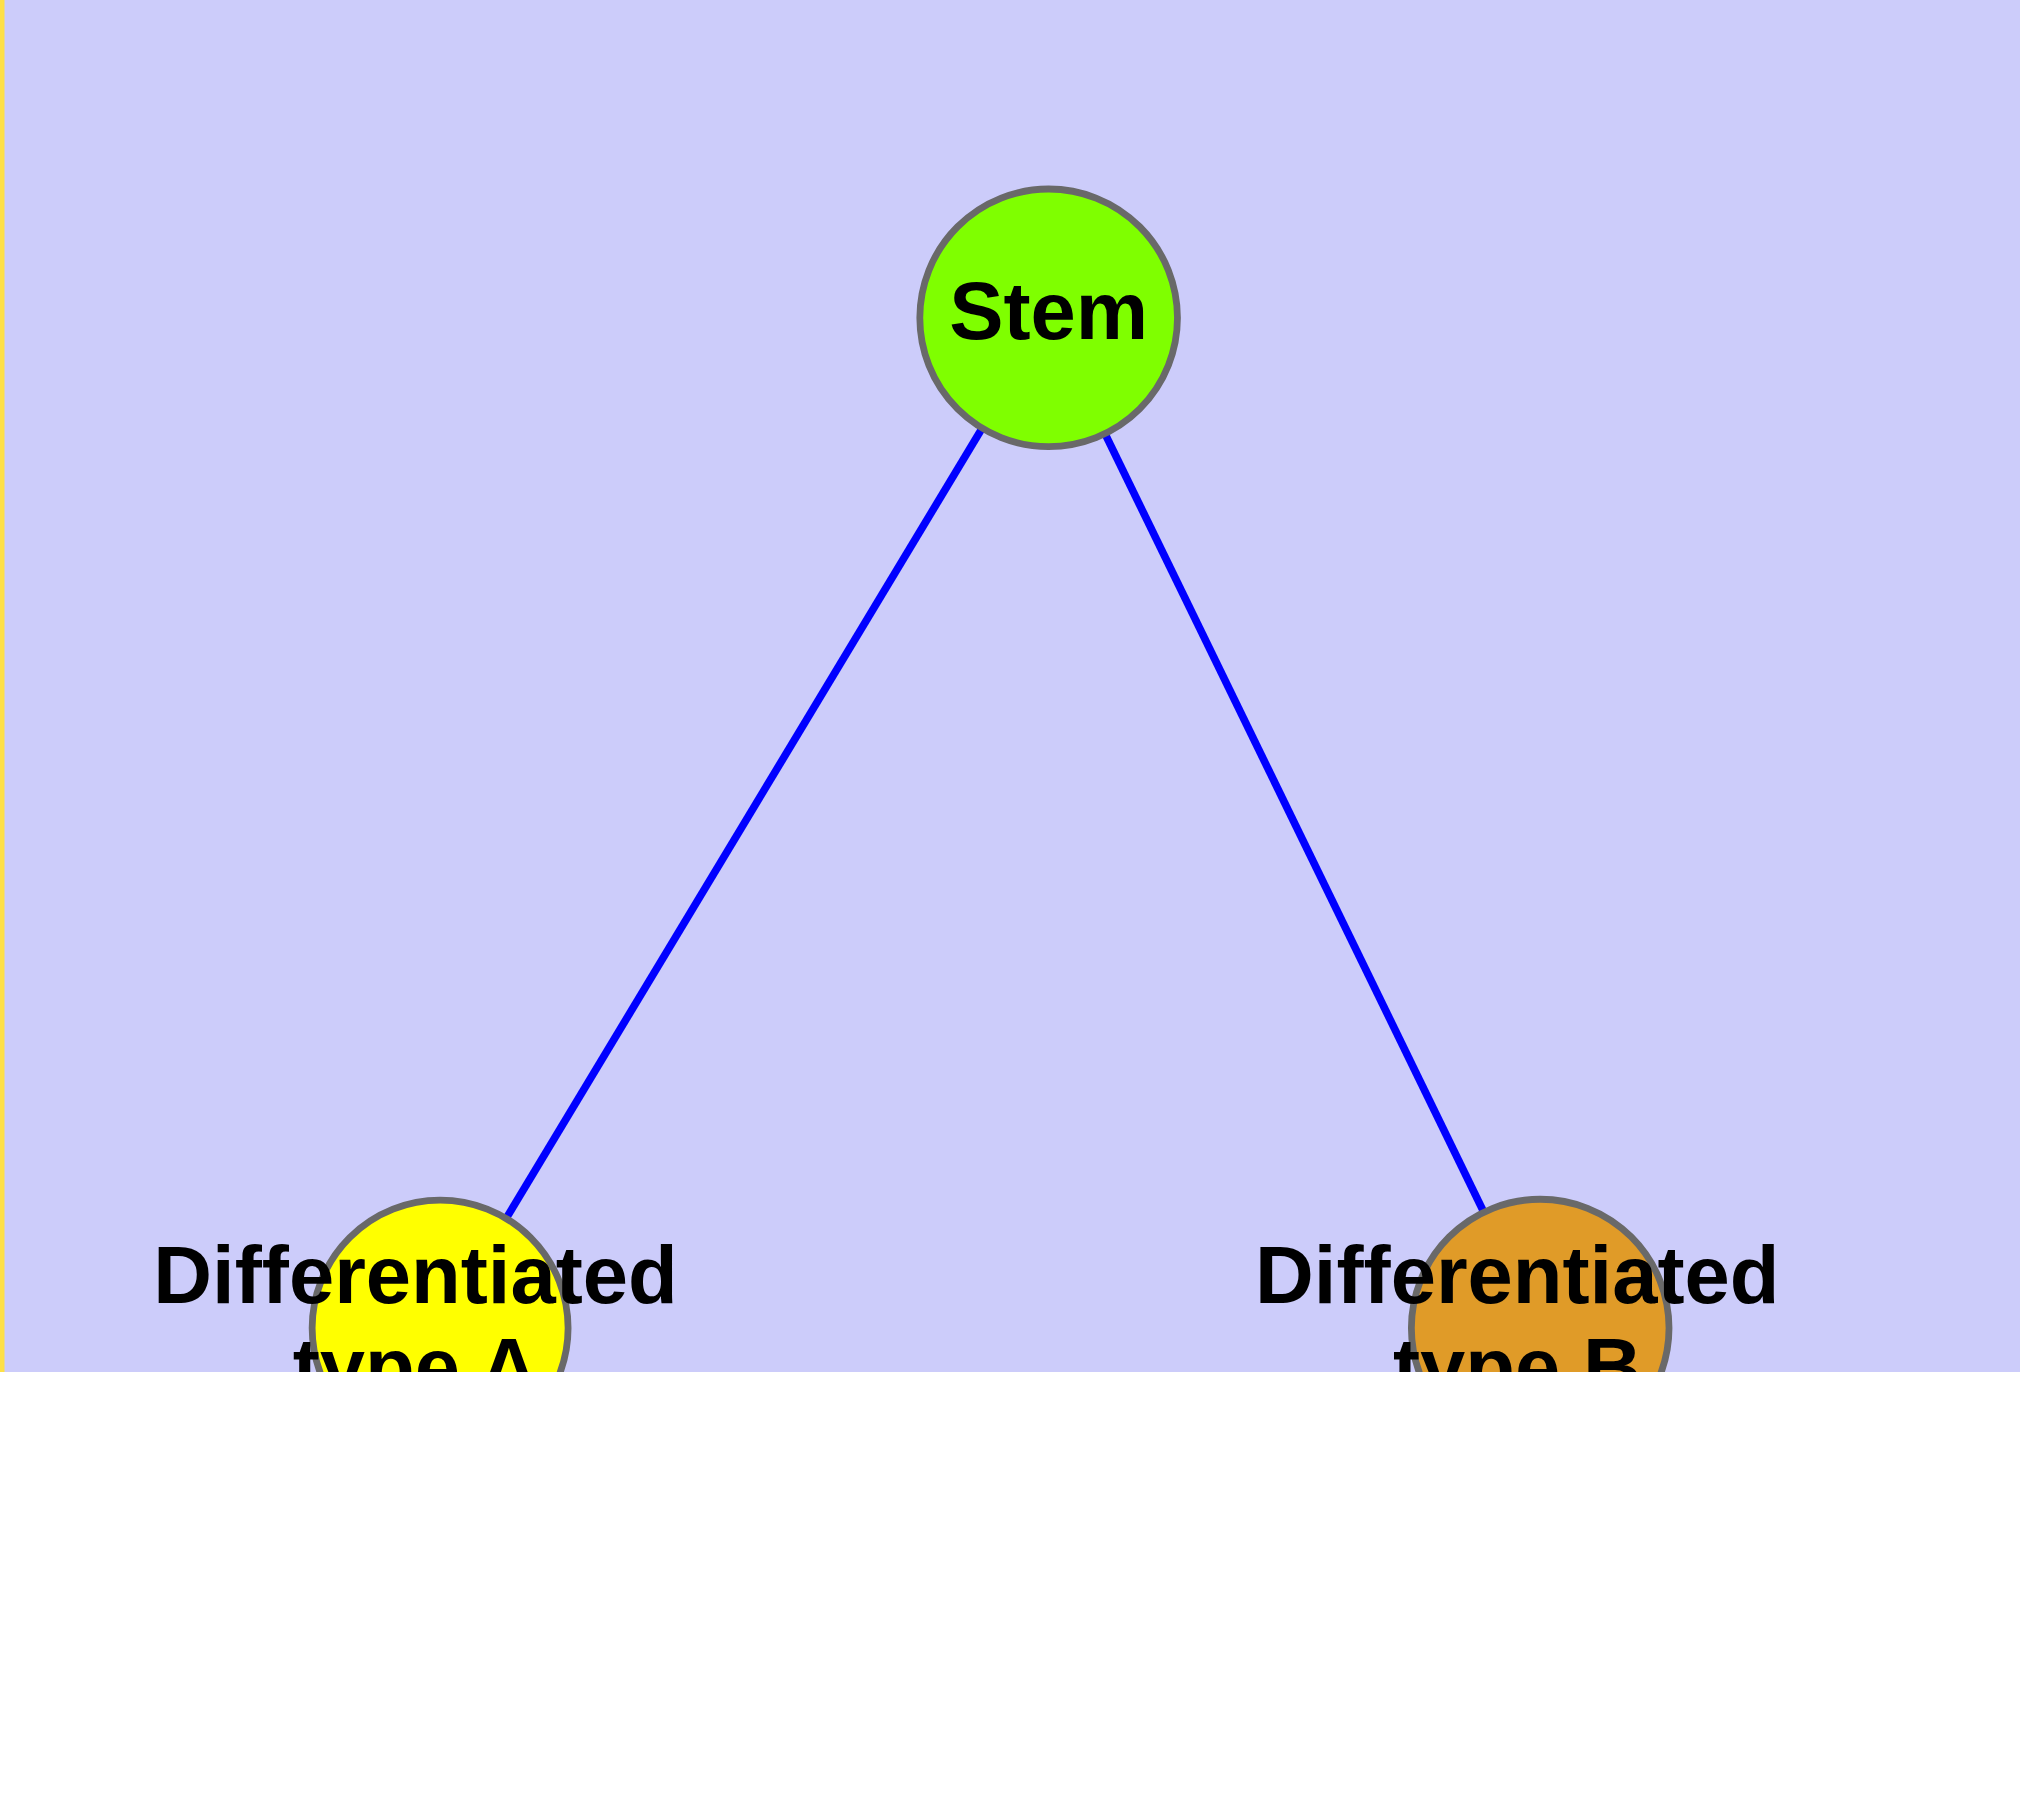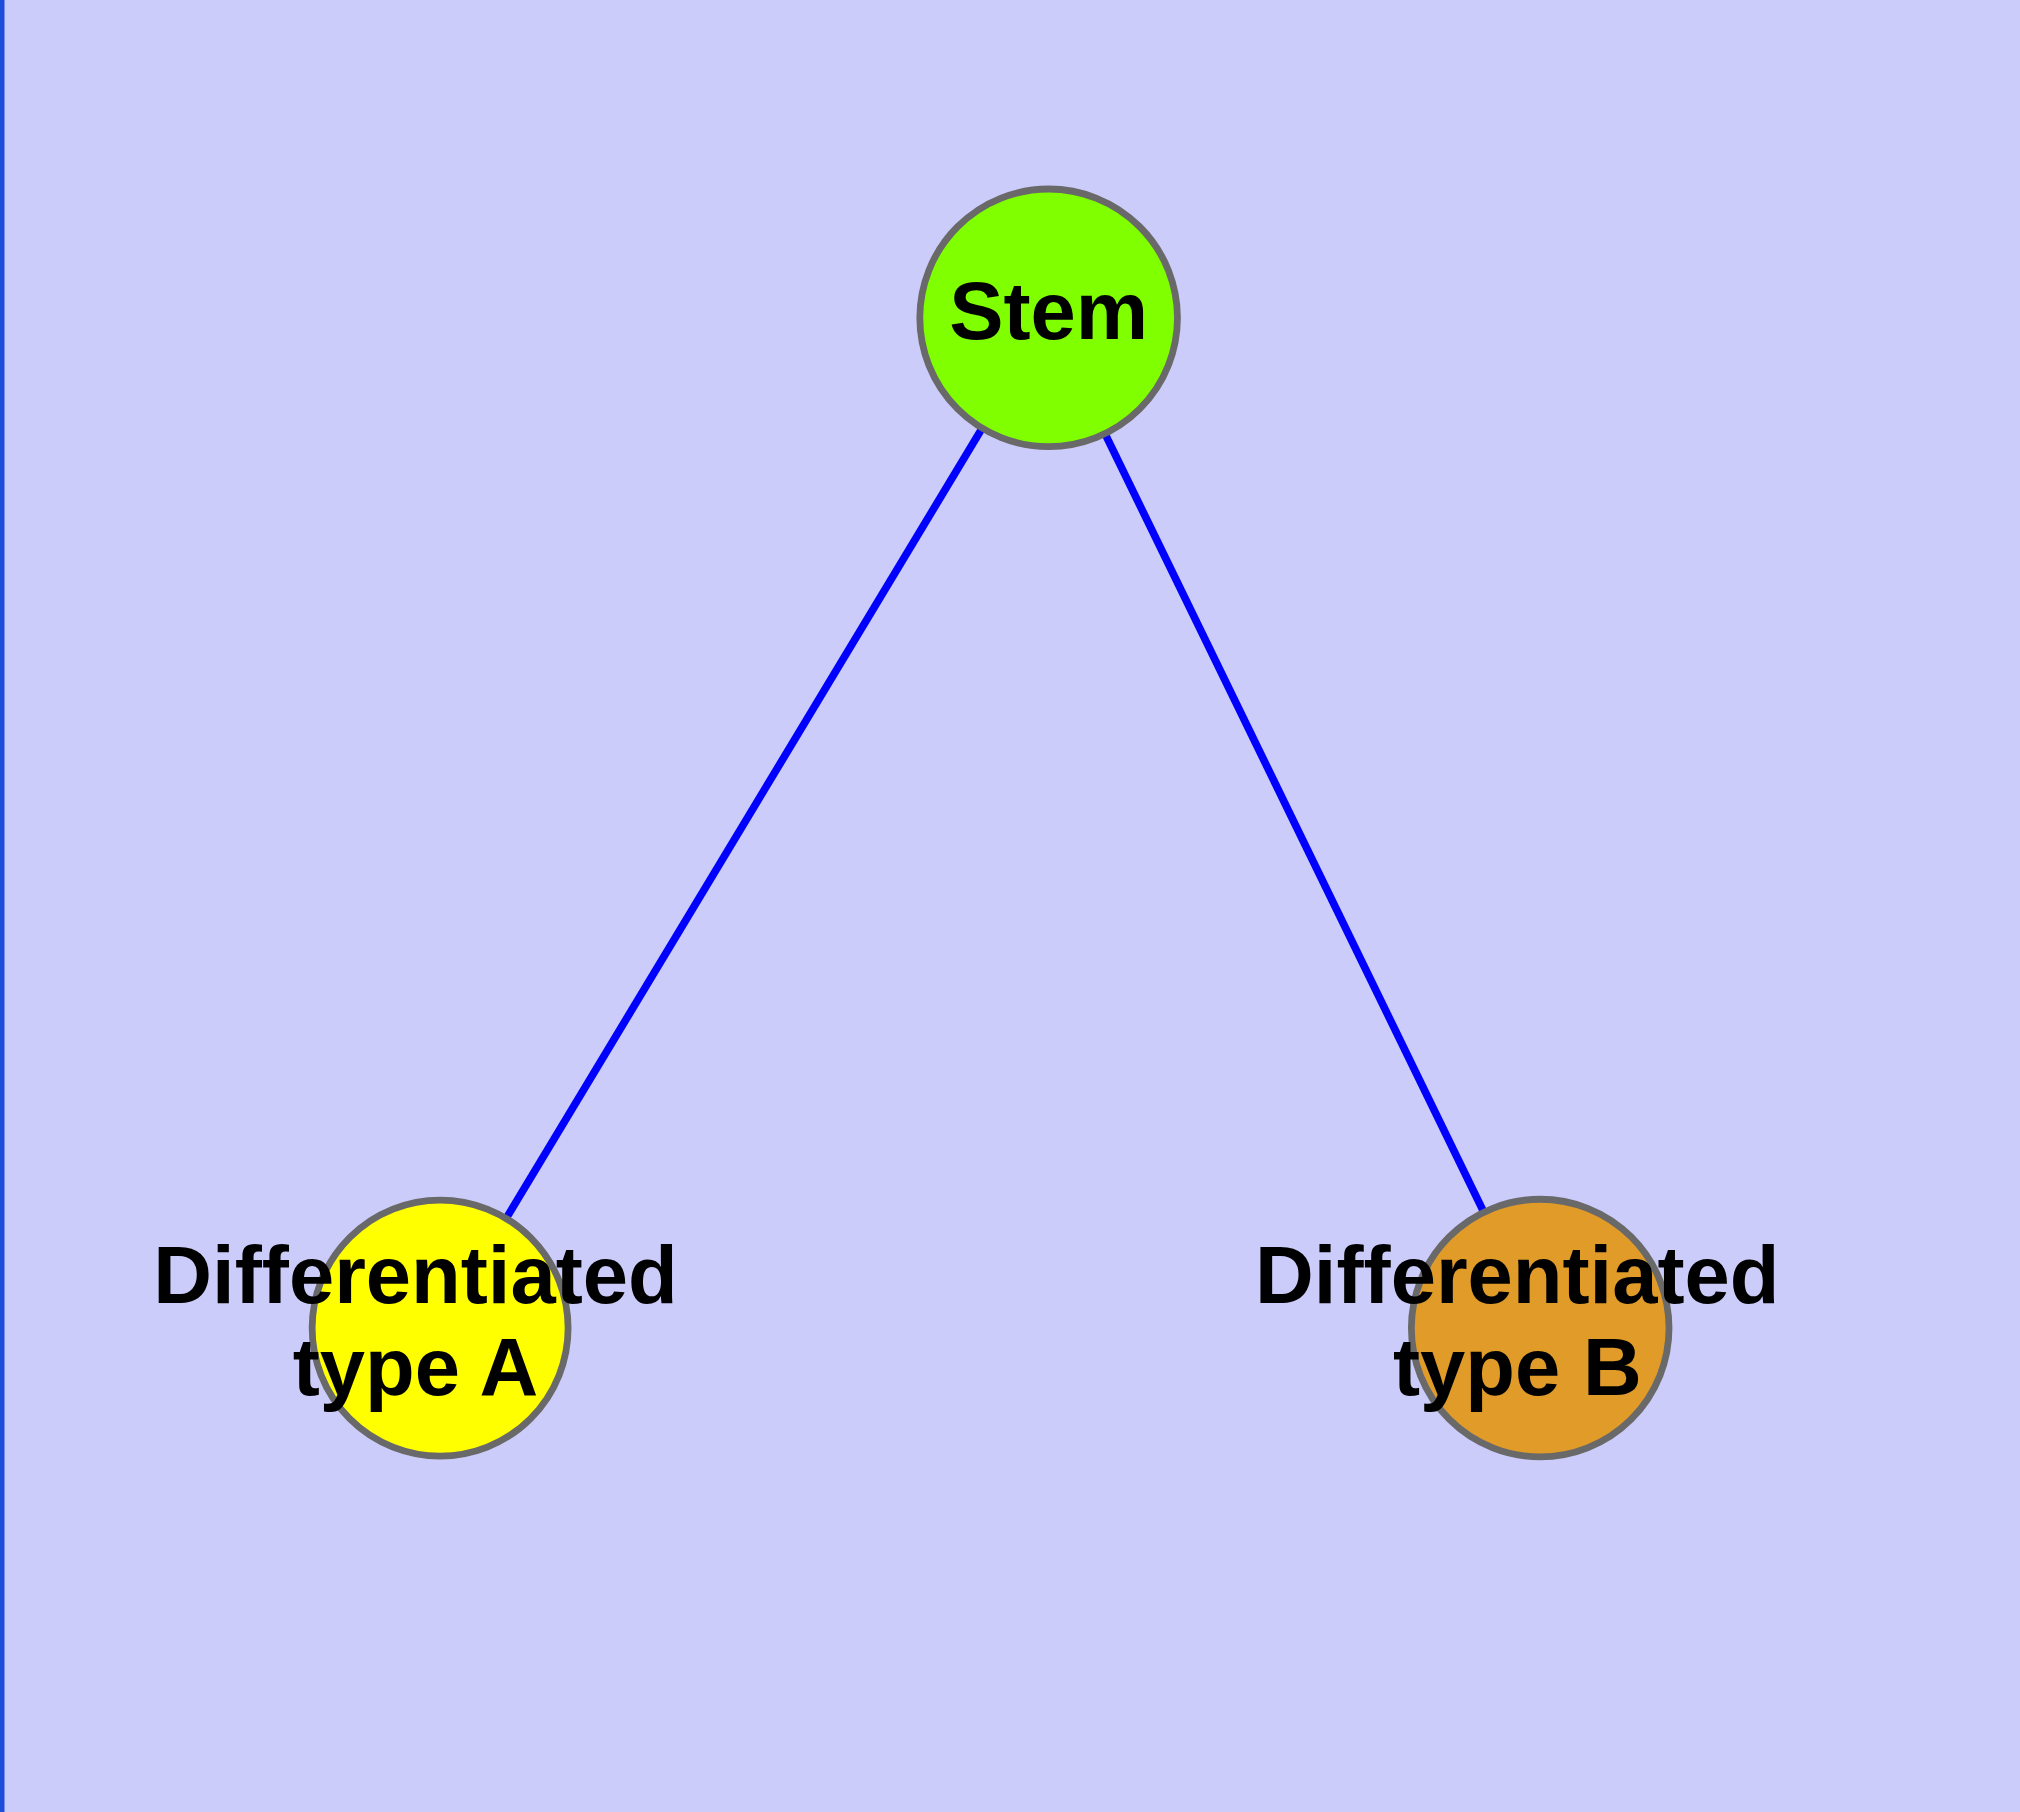--- a/index.html
+++ b/index.html
@@ -35,21 +35,21 @@
   .node-circle {
     stroke-linejoin: round;
   }
   .graph-edge {
     stroke-linecap: butt;
   }
 </style>
 </head>
 <body>
 
-<div id="canvas" style="width: 2021px; height: 1812px; background: #1d4ed8;">
+<div id="canvas" style="width: 2021px; height: 1372px; background: #fde047;">
   <svg id="graph-svg" viewBox="0 0 2384 2138" xmlns="http://www.w3.org/2000/svg">
 
     <rect id="bg-rect" x="5" y="0" width="2379" height="2138" fill="#ccccfa"></rect>
 
     <g id="edges-layer">
         <line x1="1237" y1="375" x2="519" y2="1567" stroke="#0000ff" stroke-width="9" class="graph-edge"></line>
         <line x1="1237" y1="375" x2="1817" y2="1567" stroke="#0000ff" stroke-width="9" class="graph-edge"></line>
       </g>
     <g id="nodes-layer">
         <circle cx="1237" cy="375" r="152" fill="#7fff00" stroke="#696969" stroke-width="8" class="node-circle"></circle>

